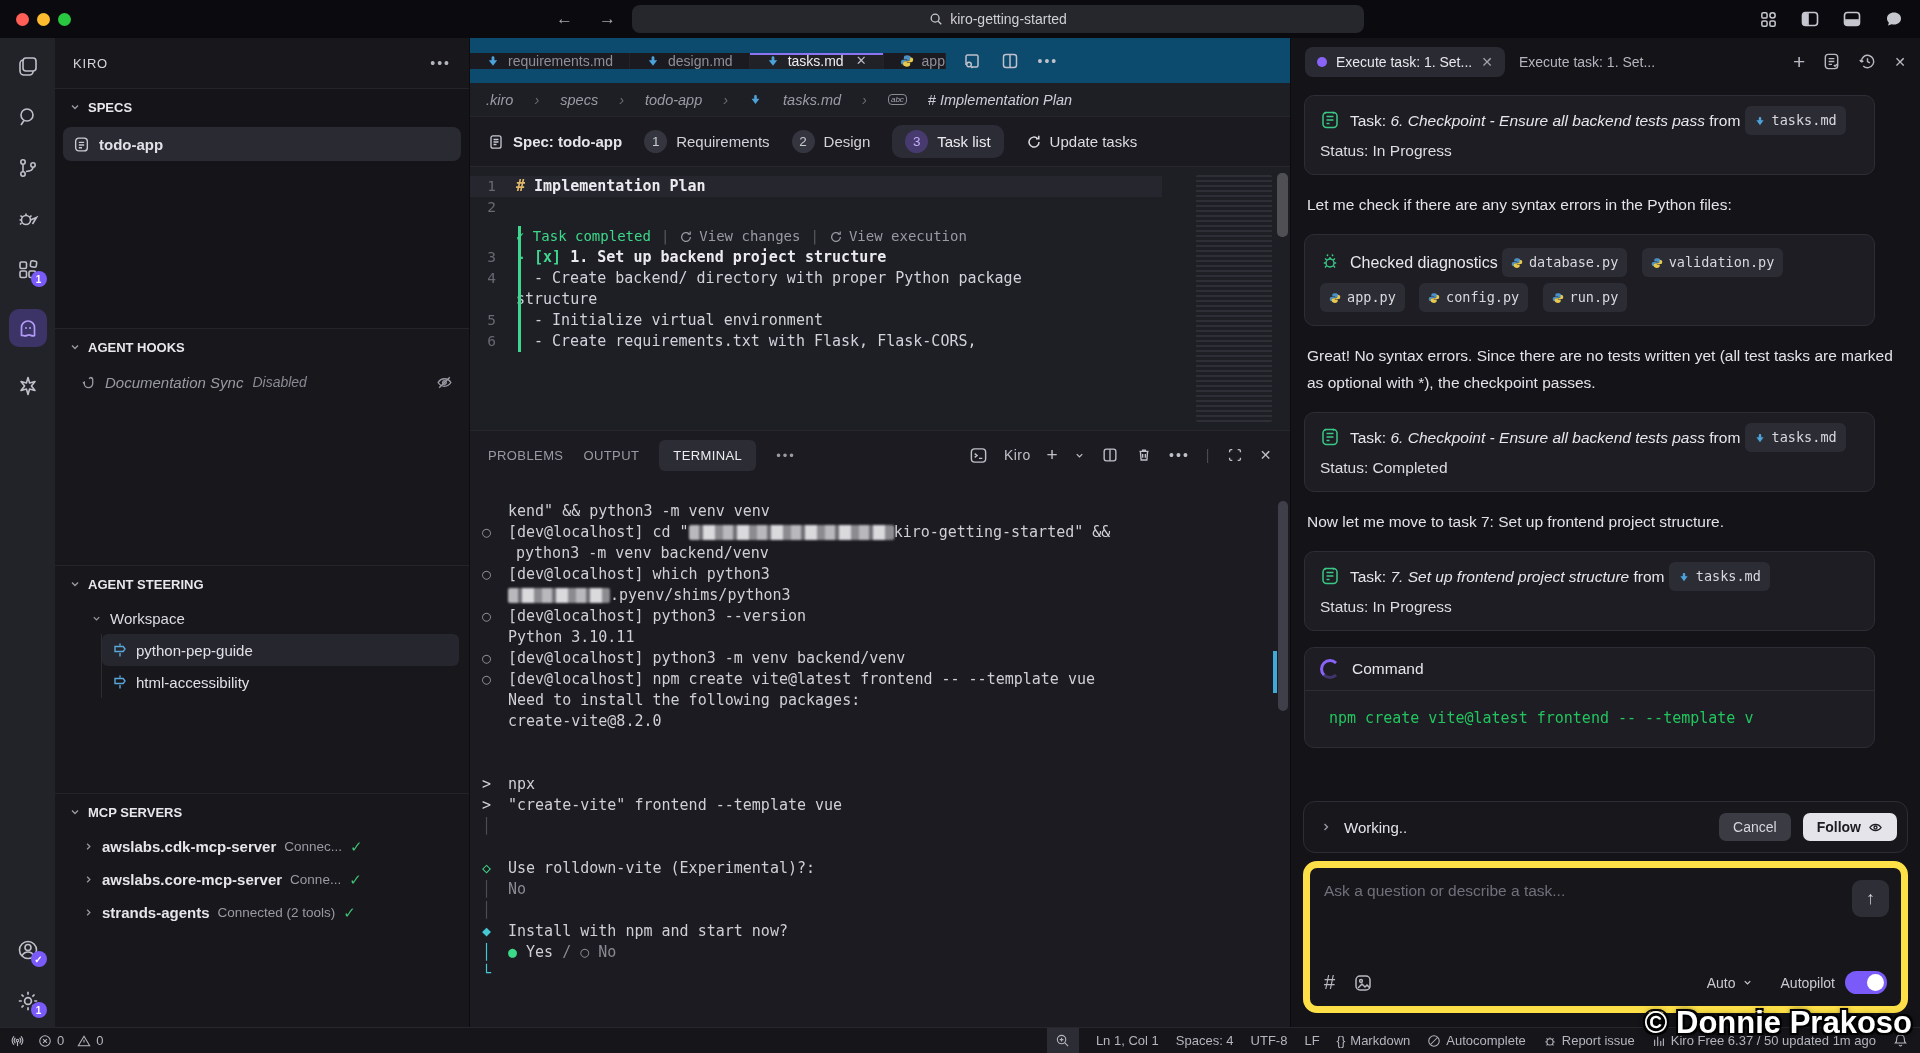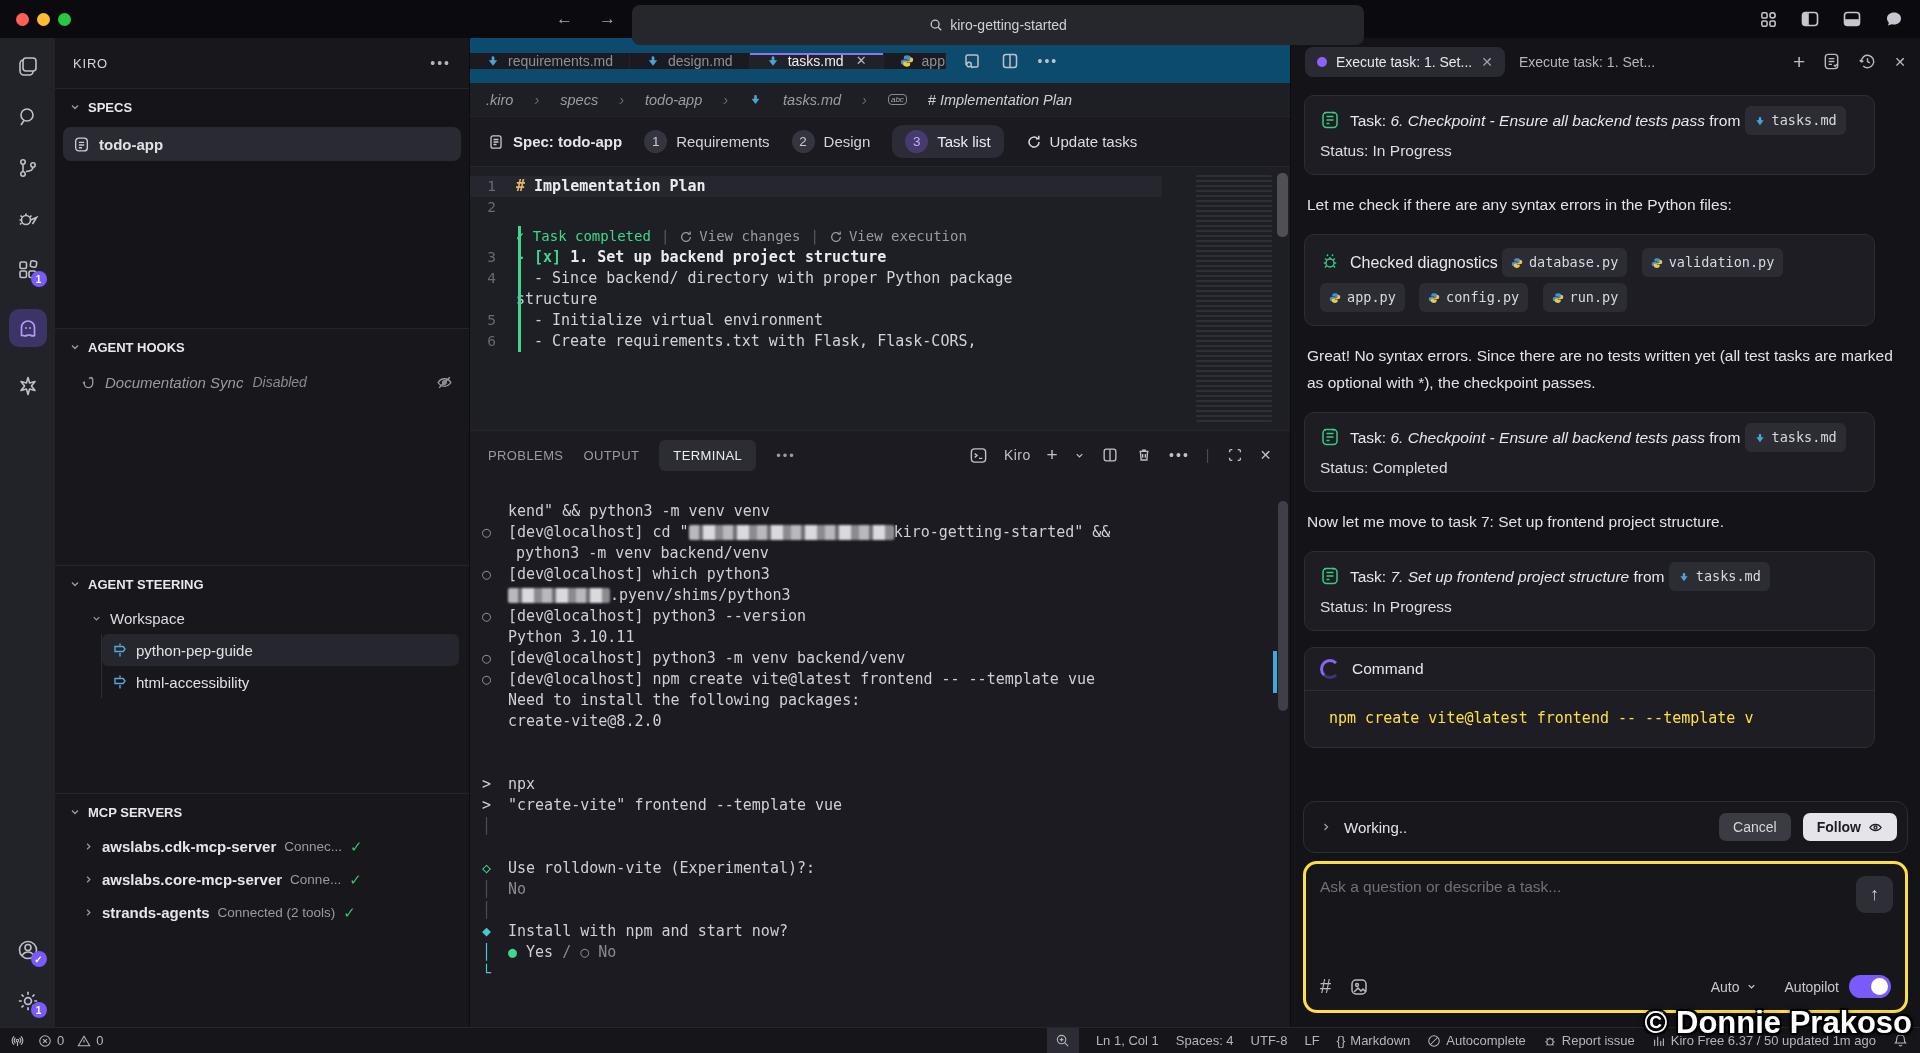--- a/index.html
+++ b/index.html
@@ -8,21 +8,21 @@
   .app { display:flex; flex-direction:column; width:1920px; height:1053px; }
   svg { display:block; }
   .ic { display:inline-flex; align-items:center; justify-content:center; flex:none; }
 
   
   .titlebar { position:relative; height:38px; background:#0b0b0f; flex:none; display:flex; align-items:center; }
   .traffic { display:flex; gap:8px; padding-left:16px; }
   .tl { width:13px; height:13px; border-radius:50%; }
   .tl.r{background:#ff5f57}.tl.y{background:#febc2e}.tl.g{background:#28c840}
   .nav-arrows { position:absolute; left:556px; display:flex; gap:26px; color:#a7a7b0; font-size:17px; }
-  .search-pill { position:absolute; left:632px; top:5px; width:732px; height:40px; background:#26262d; border-radius:8px; display:flex; align-items:center; justify-content:center; gap:7px; color:#cfcfd6; font-size:14px; }
+  .search-pill { position:absolute; left:632px; top:5px; width:732px; height:28px; background:#26262d; border-radius:8px; display:flex; align-items:center; justify-content:center; gap:7px; color:#cfcfd6; font-size:14px; }
   .win-icons { position:absolute; right:16px; display:flex; gap:22px; color:#c6c6cf; }
 
   
   .main { flex:1; display:flex; min-height:0; }
 
   
   .activitybar { width:55px; background:#222229; display:flex; flex-direction:column; align-items:center; padding:16px 0 14px; gap:27px; flex:none; }
   .act { position:relative; color:#c0c0ca; }
   .act.active { background:rgba(124,92,248,.30); border-radius:10px; width:38px; height:38px; display:flex; align-items:center; justify-content:center; color:#b49bf8; }
   .badge { position:absolute; right:-7px; bottom:-5px; min-width:16px; height:16px; border-radius:8px; background:#7a5af8; color:#fff; font-size:10px; display:flex; align-items:center; justify-content:center; padding:0 3px; font-weight:700; }
@@ -123,28 +123,28 @@
   .card { background:#1d1d23; border:1px solid #2d2d35; border-radius:10px; margin:0 45px 16px 13px; padding:10px 15px; font-size:15.5px; color:#e6e6ec; line-height:27px; }
   .card .task-ic { display:inline-block; vertical-align:-4px; margin-right:10px; }
   .chip { display:inline-flex; align-items:center; gap:6px; background:#2c2c35; border-radius:6px; padding:1px 9px; font-family:"DejaVu Sans Mono",monospace; font-size:13.5px; color:#d8d8de; vertical-align:-1px; }
   .status-line { margin-top:2px; color:#dcdce2; }
   .para { margin:4px 16px 16px; font-size:15.5px; color:#e2e2e8; line-height:27px; }
   .diag-head { font-size:16px; color:#e8e8ec; }
   .chips-wrap { display:inline; }
   .chip.mb { margin:3px 10px 3px 0; }
   .cmd-card { background:#1d1d23; border:1px solid #2d2d35; border-radius:10px; margin:0 45px 16px 13px; }
   .cmd-head { display:flex; align-items:center; gap:12px; padding:11px 15px; font-size:15.5px; color:#e6e6ec; border-bottom:1px solid #2d2d35; }
-  .cmd-code { padding:18px 15px 20px 24px; font-family:"DejaVu Sans Mono",monospace; font-size:15px; color:#fde047; white-space:nowrap; overflow:hidden; }
+  .cmd-code { padding:18px 15px 20px 24px; font-family:"DejaVu Sans Mono",monospace; font-size:15px; color:#22c55e; white-space:nowrap; overflow:hidden; }
   .spinner { width:20px; height:20px; border-radius:50%; border:3px solid #8a63f8; border-right-color:transparent; border-bottom-color:rgba(138,99,248,.35); }
   .working { background:#17171c; border:1px solid #2d2d35; border-radius:12px; margin:2px 12px 8px; height:52px; display:flex; align-items:center; padding:0 10px 0 16px; gap:12px; }
   .working-label { font-size:15px; color:#e4e4ea; }
   .btn { border-radius:7px; font-size:14px; padding:6px 14px; display:flex; align-items:center; gap:7px; }
   .btn-cancel { background:#3b3b43; color:#d6d6dc; margin-left:auto; }
   .btn-follow { background:#e4e4ea; color:#1c1c22; font-weight:600; }
-  .input-box { position:relative; border:3px solid #fde047; background:#17171b; border-radius:14px; margin:0 12px 14px; height:152px; padding:14px 14px 12px; display:flex; flex-direction:column; }
+  .input-box { position:relative; border:7px solid #fde047; background:#17171b; border-radius:14px; margin:0 12px 14px; height:152px; padding:14px 14px 12px; display:flex; flex-direction:column; }
   .input-box textarea { background:transparent; border:none; outline:none; resize:none; color:#e6e6ec; font-family:"Liberation Sans",sans-serif; font-size:15.5px; flex:1; }
   .input-box textarea::placeholder { color:#70707c; }
   .send-btn { position:absolute; top:12px; right:12px; width:37px; height:37px; border-radius:9px; background:#2e2e37; color:#d0d0d8; display:flex; align-items:center; justify-content:center; font-size:18px; }
   .input-foot { display:flex; align-items:center; gap:18px; color:#b9b9c3; }
   .hash-ic { font-size:20px; color:#b9b9c3; }
   .mode { margin-left:auto; display:flex; align-items:center; gap:6px; font-size:14px; color:#c9c9d3; }
   .autopilot { display:flex; align-items:center; gap:10px; font-size:14px; color:#c9c9d3; margin-left:10px; }
   .toggle { width:42px; height:23px; border-radius:12px; background:#7a5af8; position:relative; }
   .toggle .knob { position:absolute; right:3px; top:3px; width:17px; height:17px; border-radius:50%; background:#fff; }
 
@@ -551,21 +551,21 @@
         <div class="crow">
           <span class="gut">3</span>
             <span class="gitbar"></span>
           <span class="chkx">- [x]</span>
             <span>&nbsp;</span>
             <span class="b">1. Set up backend project structure</span>
         </div>
         <div class="crow">
           <span class="gut">4</span>
             <span class="gitbar"></span>
-          <span class="plain" style="padding-left:18px;">- Since backend/ directory with proper Python package</span>
+          <span class="plain" style="padding-left:18px;">- Create backend/ directory with proper Python package</span>
         </div>
         <div class="crow">
           <span class="gut"></span>
             <span class="gitbar"></span>
           <span class="plain">structure</span>
         </div>
         <div class="crow">
           <span class="gut">5</span>
             <span class="gitbar"></span>
           <span class="plain" style="padding-left:18px;">- Initialize virtual environment</span>

